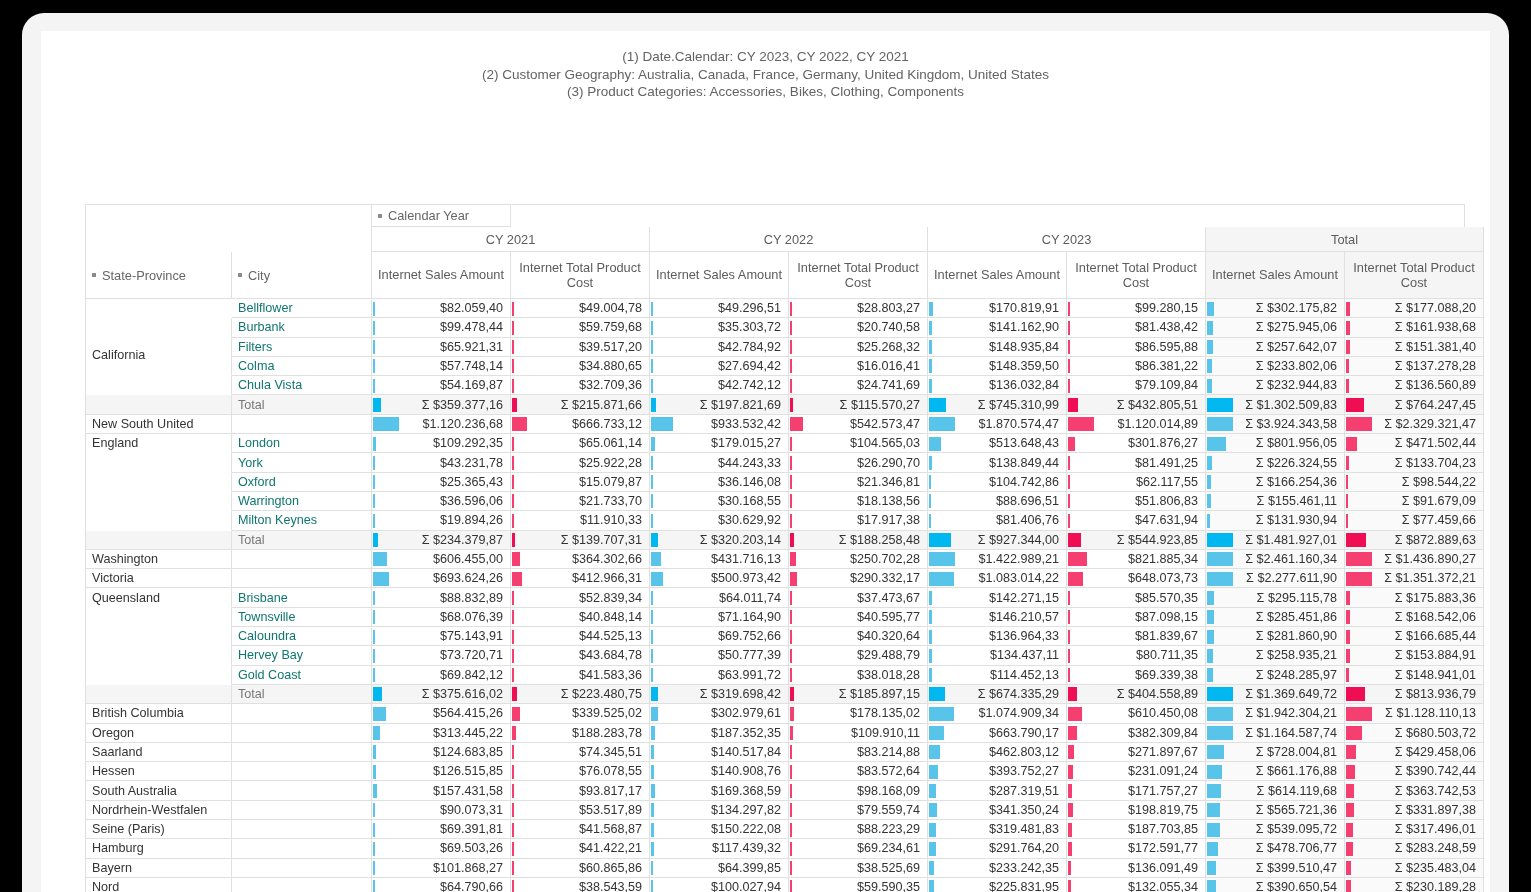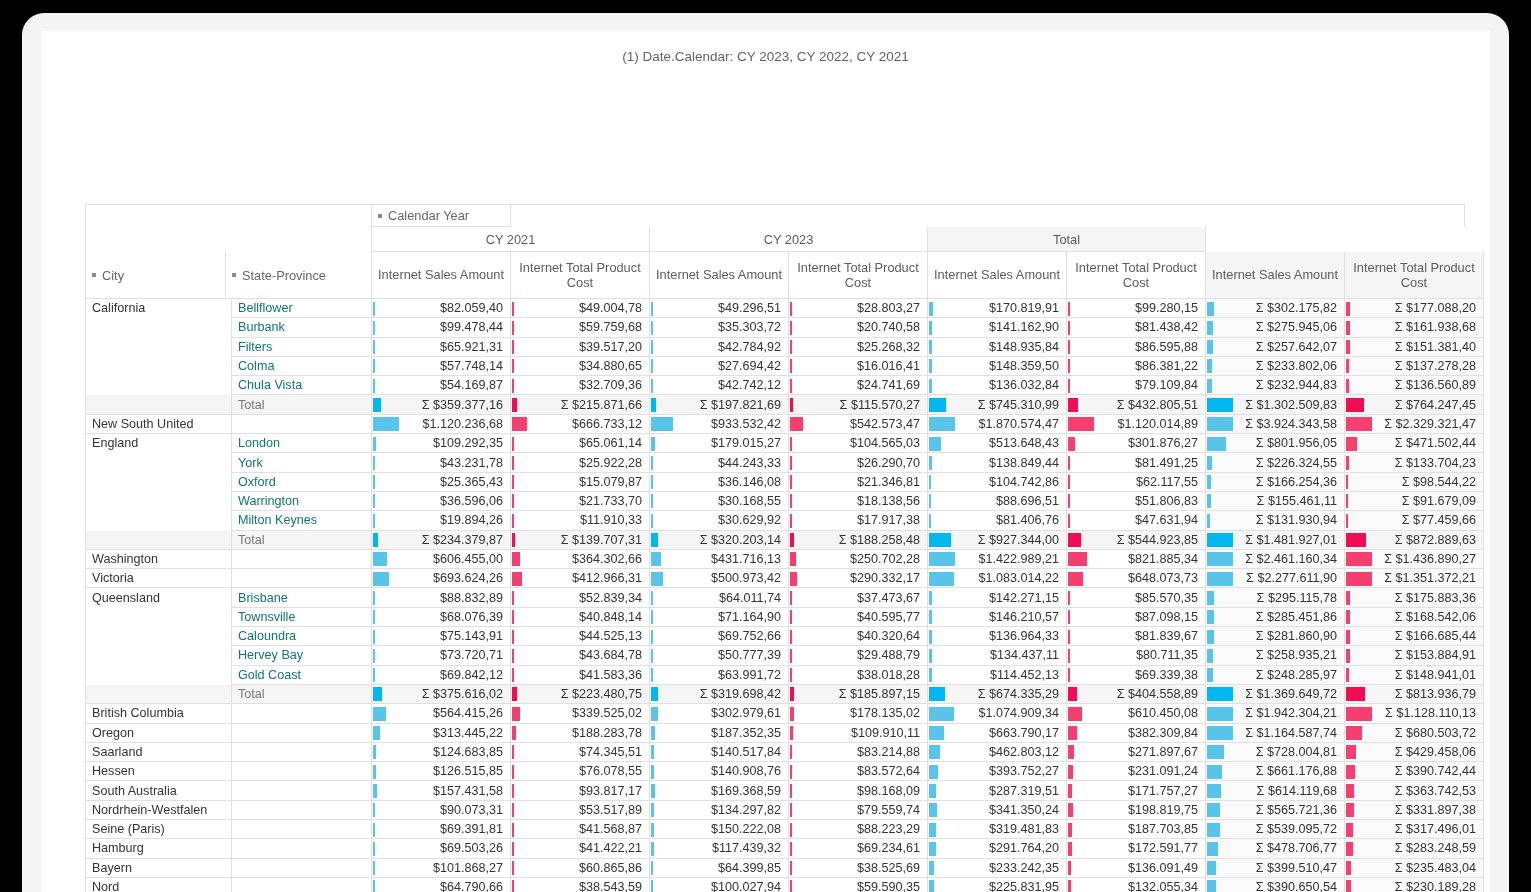--- a/index.html
+++ b/index.html
@@ -150,57 +150,60 @@
 </style>
 </head>
 <body>
 
 <div id="frame">
   <div id="page">
 
 
     <div id="filters">
       <div>(1) Date.Calendar: CY 2023, CY 2022, CY 2021</div>
+      <div>(2) Customer Geography: Australia, Canada, France, Germany, United Kingdom, United States</div>
+      <div>(3) Product Categories: Accessories, Bikes, Clothing, Components</div>
     </div>
 
     <div id="matrix">
         <div class="mrow hdr-r1">
           <div class="mcell blank"></div>
           <div class="mcell calyear">
             <span class="dot"></span>
             <span>Calendar Year</span>
           </div>
           <div class="mcell filler"></div>
         </div>
         <div class="mrow hdr-r2">
           <div class="mcell lead"></div>
           <div class="mcell yspan">CY 2021</div>
+          <div class="mcell yspan">CY 2022</div>
           <div class="mcell yspan">CY 2023</div>
           <div class="mcell yspan totalhdr">Total</div>
         </div>
         <div class="mrow hdr-r3">
+          <div class="mcell c-state">
+            <span class="dot"></span>
+            <span>State-Province</span>
+          </div>
           <div class="mcell c-city">
             <span class="dot"></span>
             <span>City</span>
-          </div>
-          <div class="mcell c-state">
-            <span class="dot"></span>
-            <span>State-Province</span>
           </div>
           <div class="mcell c-num">Internet Sales Amount</div>
           <div class="mcell c-num">Internet Total Product Cost</div>
           <div class="mcell c-num">Internet Sales Amount</div>
           <div class="mcell c-num">Internet Total Product Cost</div>
           <div class="mcell c-num">Internet Sales Amount</div>
           <div class="mcell c-num">Internet Total Product Cost</div>
           <div class="mcell c-num totalhdr">Internet Sales Amount</div>
           <div class="mcell c-num totalhdr">Internet Total Product Cost</div>
         </div>
         <div class="mrow brow">
-          <div class="mcell c-state state-name" style="border-bottom-color: transparent;">California</div>
+          <div class="mcell c-state state-name" style="border-bottom-color: transparent; margin-top: 47px;">California</div>
           <div class="mcell c-city city-name">Bellflower</div>
           <div class="mcell c-num numcell">
             <div class="bar bar-blue" style="width: 2px;"></div>
             <span>$82.059,40</span>
           </div>
           <div class="mcell c-num numcell">
             <div class="bar bar-pink" style="width: 2px;"></div>
             <span>$49.004,78</span>
           </div>
           <div class="mcell c-num numcell">

